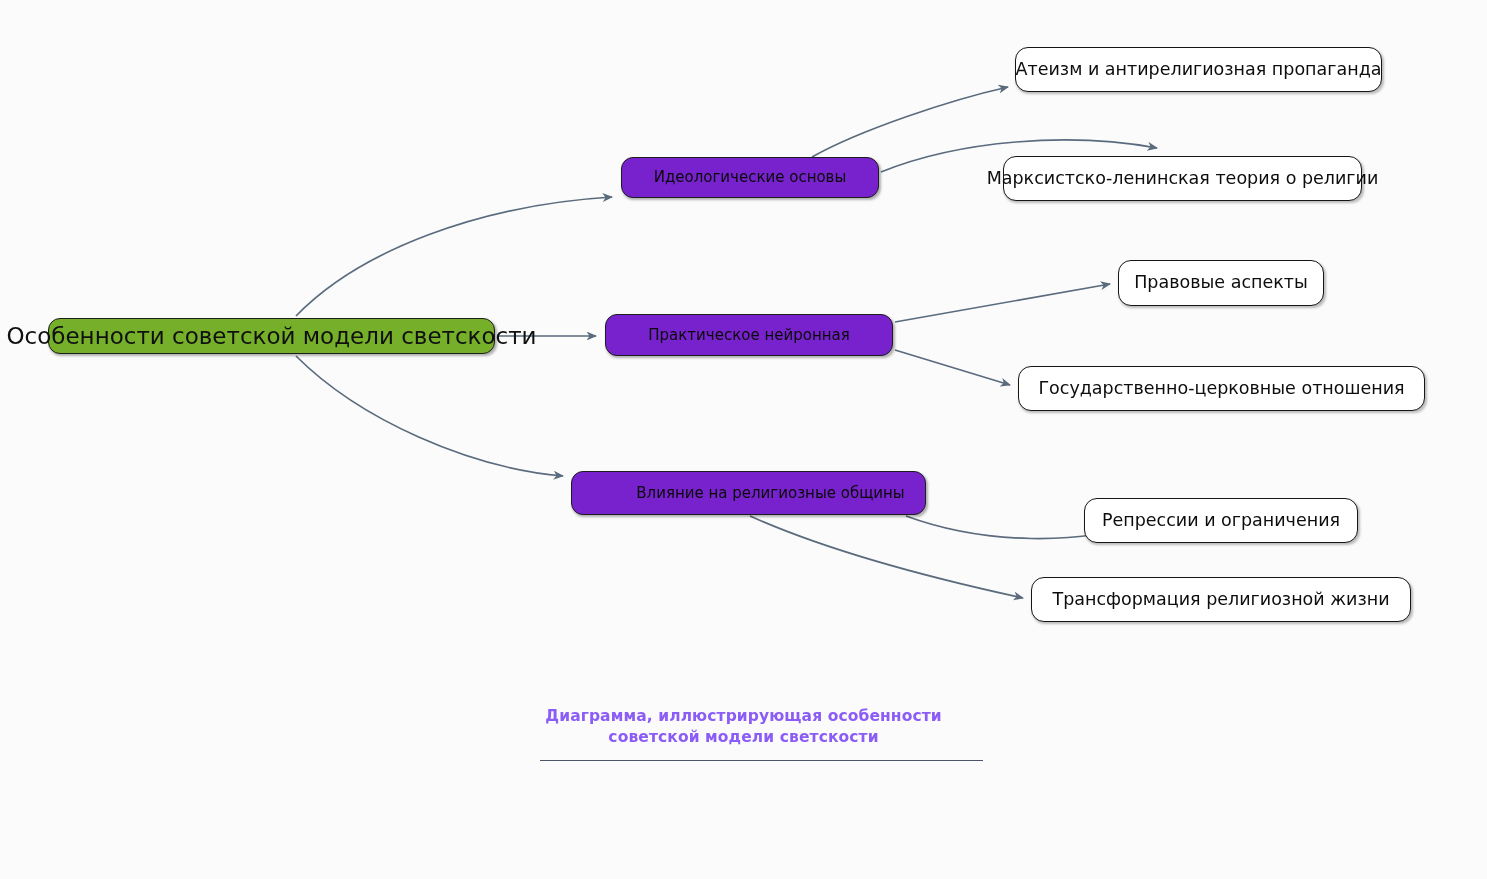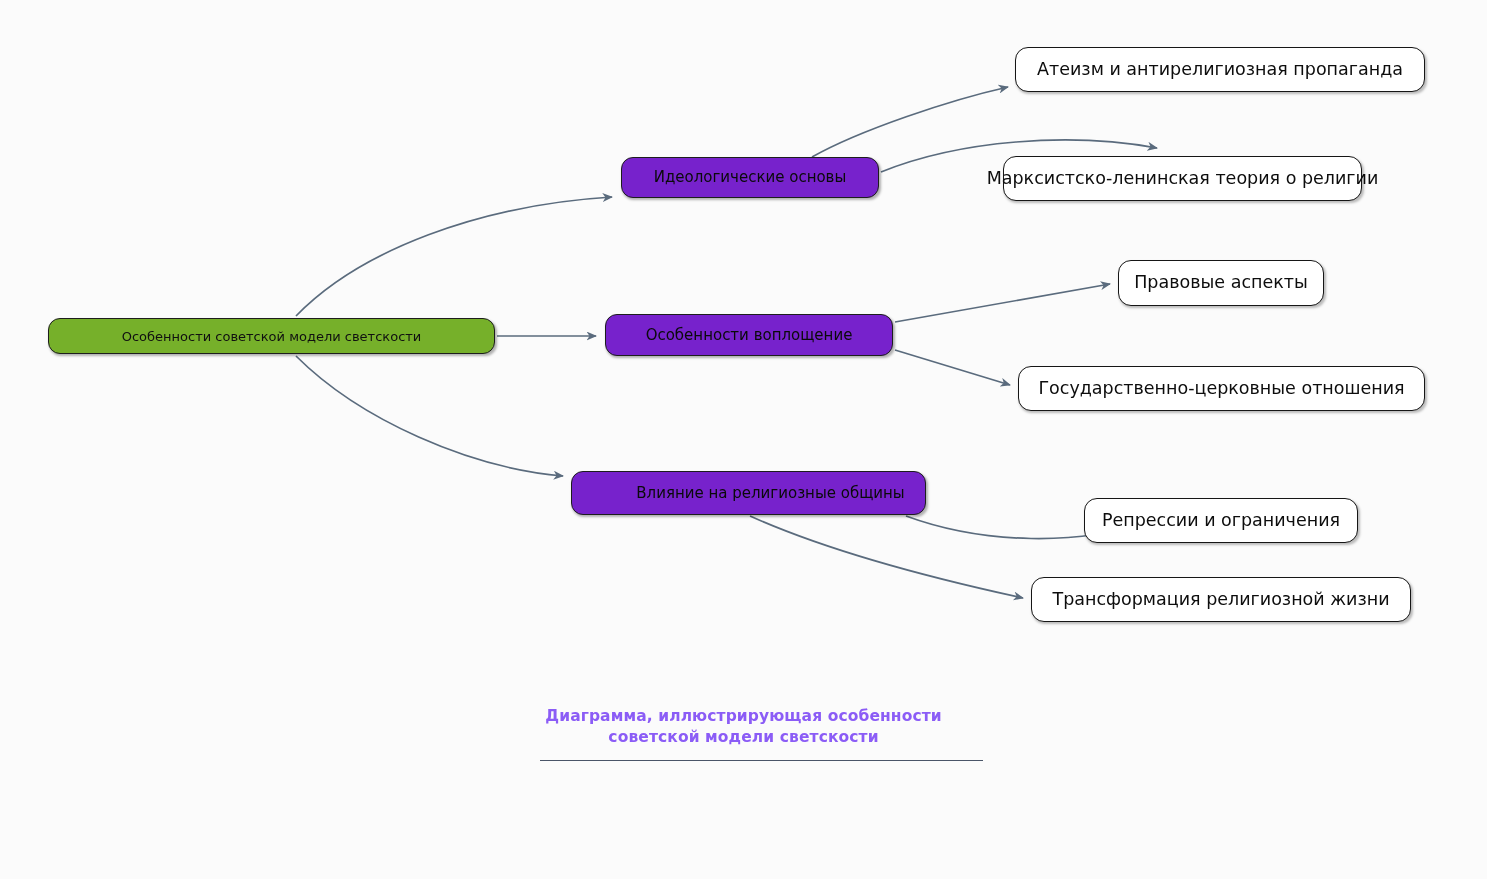--- a/index.html
+++ b/index.html
@@ -36,21 +36,21 @@
     align-items: center;
     justify-content: center;
     white-space: nowrap;
     line-height: 1;
   }
   .node-root {
     background: #76b02a;
     border: 1.6px solid #1d1d1d;
     border-radius: 12px;
     color: #101010;
-    font-size: 13px;
+    font-size: 23px;
     box-shadow: 1.5px 2px 2.5px rgba(0,0,0,0.30);
   }
   .node-branch {
     background: #7722cc;
     border: 1.6px solid #1d1d1d;
     border-radius: 12px;
     color: #0a0a0a;
     font-size: 15px;
     box-shadow: 1.5px 2px 2.5px rgba(0,0,0,0.30);
   }
@@ -124,28 +124,28 @@
 
   <div class="node node-root" style="left:48px; top:318px; width:447px; height:36px;">
     <span>Особенности советской модели светскости</span>
   </div>
 
   <div class="node node-branch" style="left:621px; top:157px; width:258px; height:41px;">
     <span>Идеологические основы</span>
   </div>
 
   <div class="node node-branch" style="left:605px; top:314px; width:288px; height:42px;">
-    <span>Особенности воплощение</span>
+    <span>Практическое нейронная</span>
   </div>
 
   <div class="node node-branch" style="left:571px; top:471px; width:355px; height:44px;padding-left:44px;">
     <span>Влияние на религиозные общины</span>
   </div>
 
-  <div class="node node-leaf" style="left:1015px; top:47px; width:410px; height:45px;">
+  <div class="node node-leaf" style="left:1015px; top:47px; width:367px; height:45px;">
     <span>Атеизм и антирелигиозная пропаганда</span>
   </div>
 
   <div class="node node-leaf" style="left:1003px; top:156px; width:359px; height:45px;">
     <span>Марксистско-ленинская теория о религии</span>
   </div>
 
   <div class="node node-leaf" style="left:1118px; top:260px; width:206px; height:46px;">
     <span>Правовые аспекты</span>
   </div>

